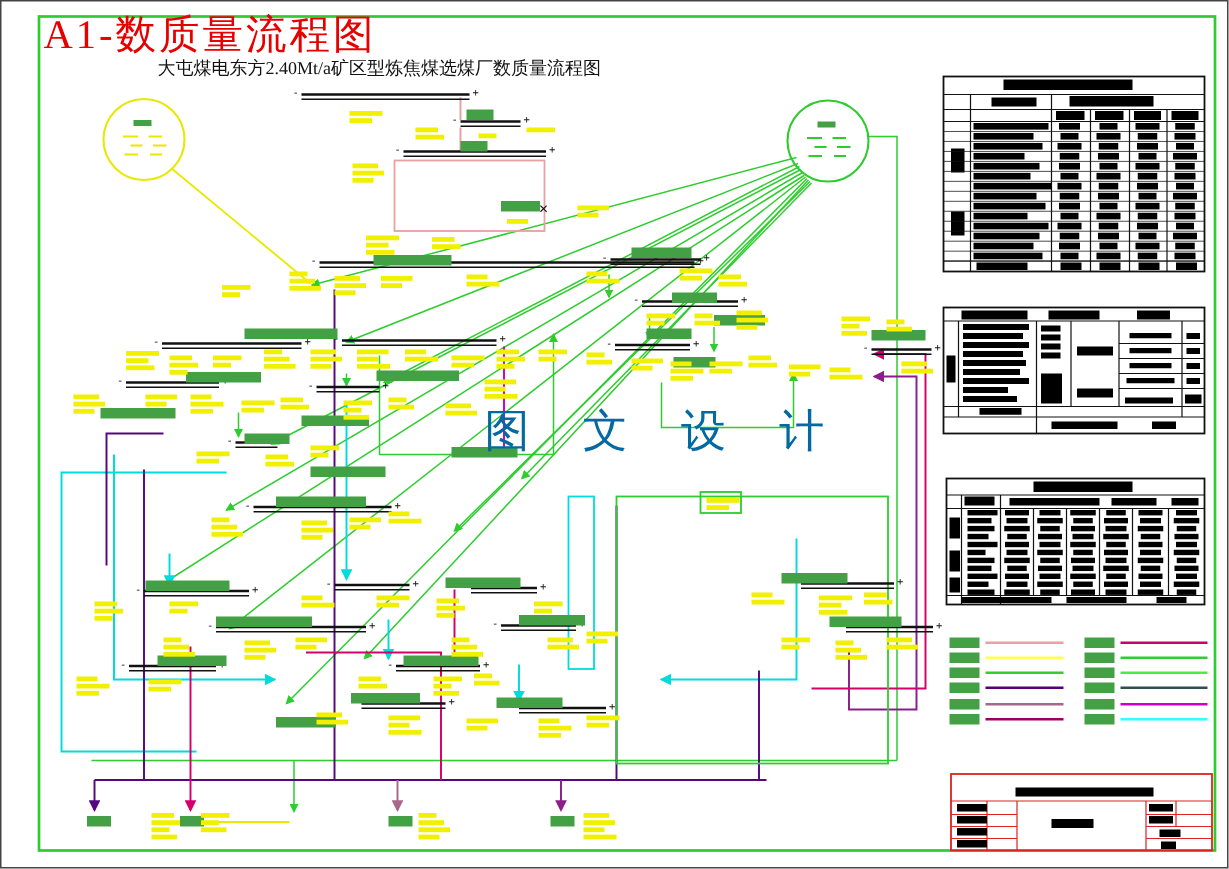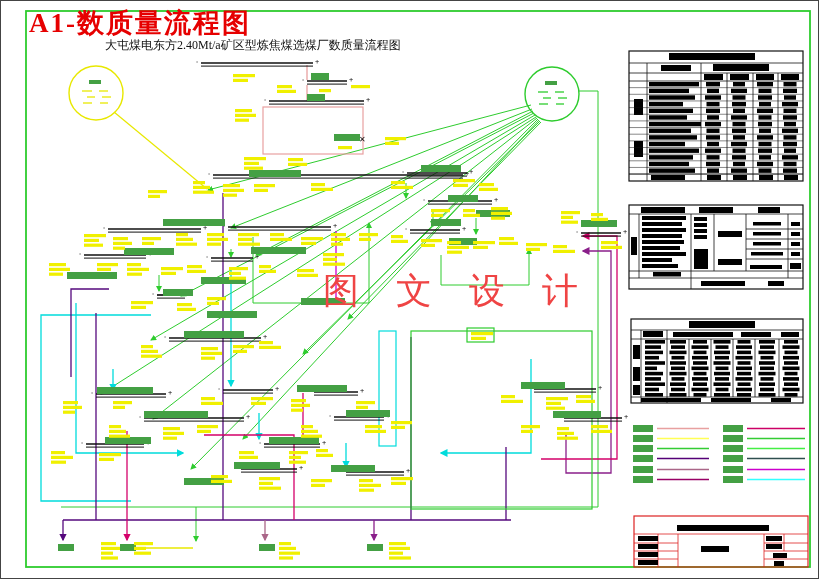--- a/index.html
+++ b/index.html
@@ -1,25 +1,25 @@
 <!DOCTYPE html>
 <html><head>
 <meta charset="utf-8">
 <style>
   html,body{margin:0;padding:0;}
   body{width:819px;height:579px;position:relative;background:#fff;
        font-family:"Liberation Sans",sans-serif;overflow:hidden;
        border:1px solid #444;box-sizing:border-box;}
   #diagram-layer{position:absolute;left:0;top:0;width:819px;height:579px;}
   .doc-title{position:absolute;left:28px;top:4px;font-family:"Liberation Serif",serif;
-       font-weight:bold;font-size:27px;letter-spacing:2px;color:#e60000;white-space:nowrap;}
+       font-weight:normal;font-size:27px;letter-spacing:2px;color:#e60000;white-space:nowrap;}
   .doc-subtitle{position:absolute;left:104px;top:36px;font-family:"Liberation Serif",serif;
        font-size:12px;color:#111;white-space:nowrap;}
   .watermark{position:absolute;left:322px;top:266px;font-family:"Liberation Serif",serif;
-       font-size:36px;letter-spacing:14px;color:#ef4444;white-space:nowrap;}
+       font-size:30px;letter-spacing:14px;color:#0369a1;white-space:nowrap;}
 </style>
 </head>
 <body>
 
 <div id="diagram-layer"><svg width="819" height="579" viewBox="0 0 819 579">
       <defs>
         <marker id="ar-grn" markerWidth="6" markerHeight="6" refX="5" refY="3" orient="auto">
           <path d="M0,0 L6,3 L0,6 Z" fill="#2ecc2e"></path>
         </marker>
         <marker id="ar-cyn" markerWidth="6" markerHeight="6" refX="5" refY="3" orient="auto">

